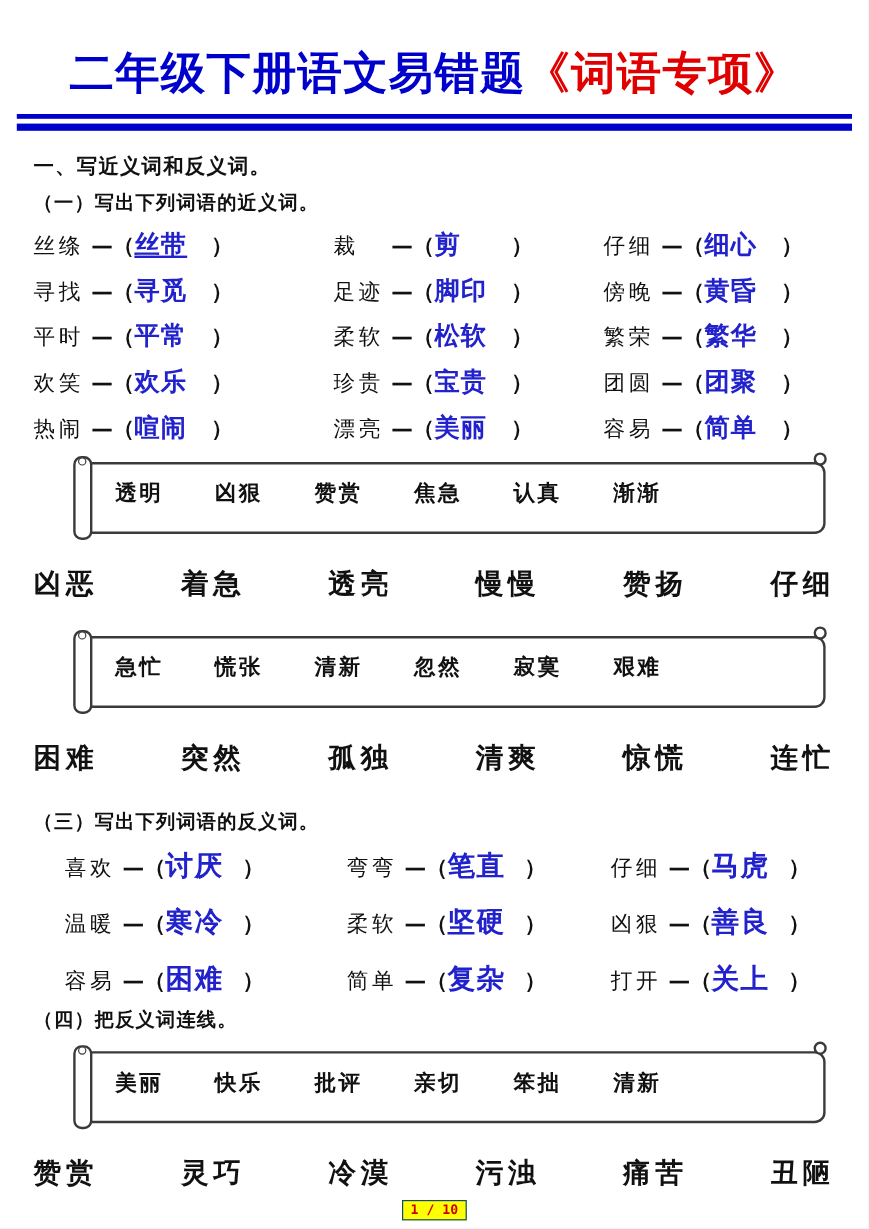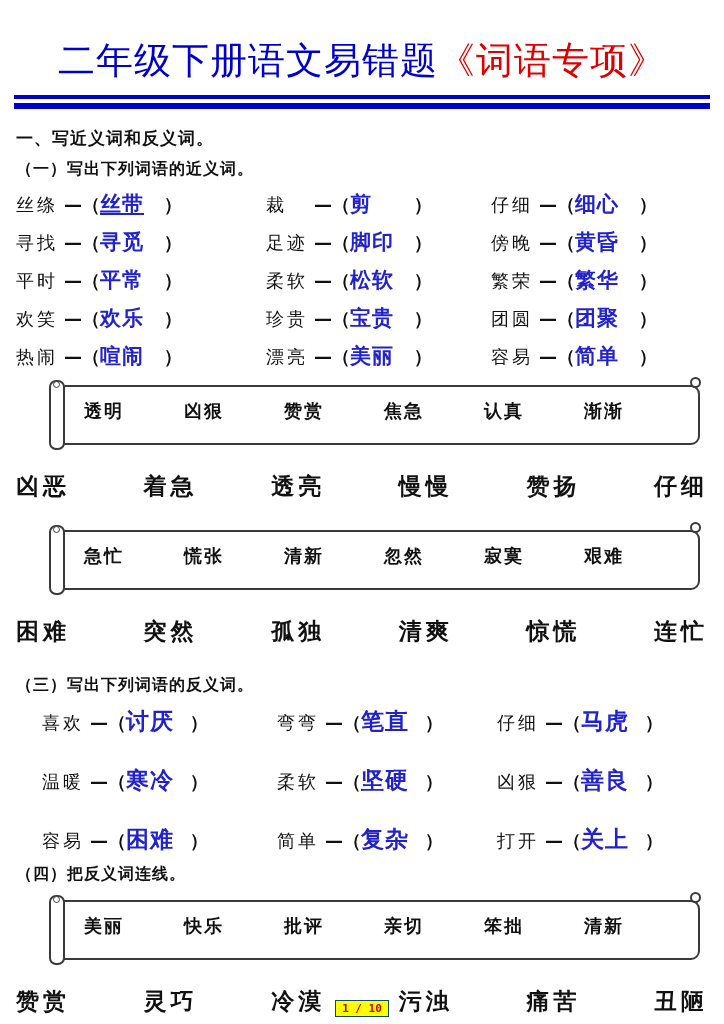--- a/index.html
+++ b/index.html
@@ -1,46 +1,46 @@
 <!DOCTYPE html>
 <html><head>
 <meta charset="utf-8">
 <style>
   html,body{margin:0;padding:0;background:#e8e8e8}
   .page{width:724px;height:1024px;margin:0 auto;background:#ffffff;position:relative;overflow:hidden;
         font-family:"DejaVu Sans",sans-serif;color:#111}
   
-  .title{margin:0;padding-top:38px;text-align:center;font-size:37px;font-weight:normal;letter-spacing:1px;line-height:1.25;white-space:nowrap}
+  .title{margin:0;padding-top:38px;text-align:center;font-size:37px;font-weight:bold;letter-spacing:1px;line-height:1.25;white-space:nowrap}
   .t-main{color:#0000cc}
   .t-hl{color:#e00000}
   
   .rule{margin:11px 14px 0}
   .rule-top{height:4px;background:#0000cc}
   .rule-bottom{height:6px;background:#0000cc;margin-top:4px}
   
-  .content{padding:14px 16px 0}
+  .content{padding:14px 28px 0}
   .sec-heading{font-size:17px;font-weight:bold;margin-top:4px;letter-spacing:1px}
   .sub-heading{font-size:16px;font-weight:bold;margin-top:9px;letter-spacing:1px}
   
   .pair-grid{display:grid;margin-top:10px}
   .grid-syn{grid-template-columns:250px 225px 1fr;row-gap:10px}
-  .grid-ant{grid-template-columns:235px 220px 1fr;row-gap:28px;padding-left:26px;margin-top:10px}
+  .grid-ant{grid-template-columns:235px 220px 1fr;row-gap:16px;padding-left:26px;margin-top:10px}
   .pair{display:flex;align-items:baseline;font-size:18px;white-space:nowrap}
   .pair .q{min-width:48px;text-align:left;letter-spacing:3px;font-weight:400}
   .pair .dash{font-weight:600}
   .pair .par{font-weight:600}
   .pair .ans{color:#2222cc;font-weight:bold;font-size:21px;min-width:64px;text-align:left;letter-spacing:1px}
   .grid-ant .pair .ans{font-size:23px}
   .ans.u{text-decoration:underline}
   
   .scroll{position:relative;margin:15px 8px 0 38px;height:56px;border:2px solid #3a3a3a;border-radius:9px;background:#fff}
   .scroll .roll{position:absolute;left:-7px;top:-7px;bottom:-7px;width:12px;border:2px solid #3a3a3a;border-radius:7px;background:#fff}
   .scroll .roll::before{content:'';position:absolute;left:2px;top:-1px;width:5px;height:5px;border:1.5px solid #3a3a3a;border-radius:50%;background:#fff}
   .scroll .knob{position:absolute;right:-3px;top:-10px;width:7px;height:7px;border:2px solid #3a3a3a;border-radius:50%;background:#fff}
-  .scroll-words{display:flex;gap:60px;padding:12px 0 0 28px;font-size:18px;font-weight:600;letter-spacing:2px}
+  .scroll-words{display:flex;gap:43px;padding:12px 0 0 28px;font-size:18px;font-weight:600;letter-spacing:2px}
   
   .match-row{display:flex;justify-content:space-between;margin-top:26px;font-size:23px;font-weight:600;letter-spacing:4px}
   .mt-lg{margin-top:28px}
   
   .footer{position:absolute;bottom:7px;left:0;right:0;text-align:center}
   .page-badge{display:inline-block;background:#ffff00;border:1px solid #0c4a6e;color:#cc0000;
               font-size:11px;font-weight:bold;padding:1px 6px;font-family:"DejaVu Sans Mono",monospace}
 </style>
 </head>
 <body>

